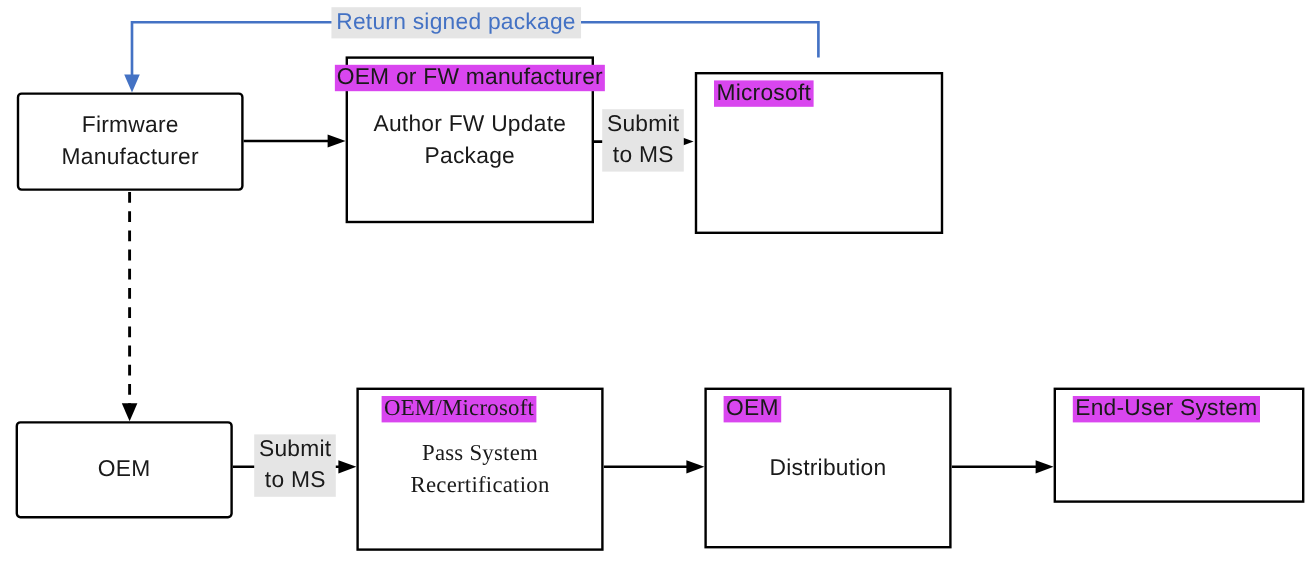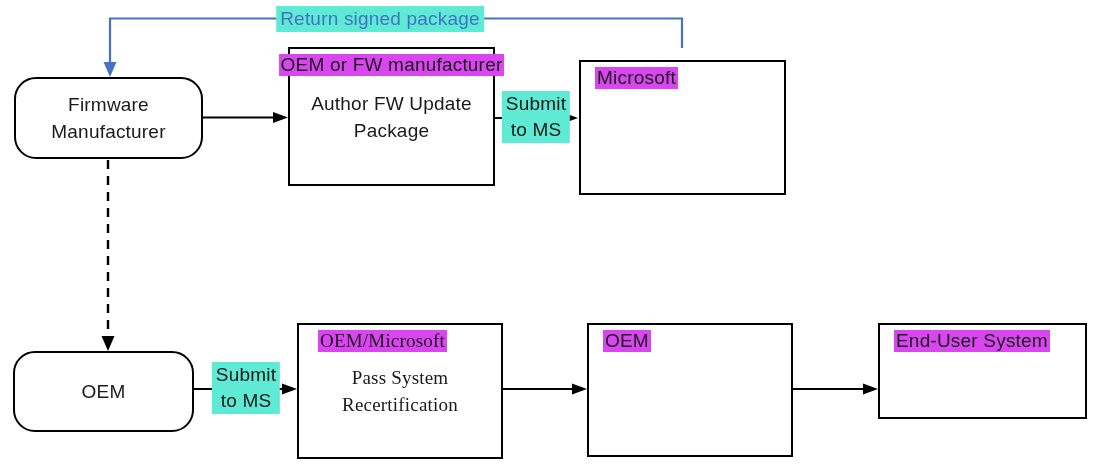--- a/index.html
+++ b/index.html
@@ -13,36 +13,36 @@
   .wire.dashed { stroke-dasharray:9 7; stroke-width:2.4; }
   .wire.blue { stroke:var(--accent-blue); }
   .head { fill:#000; stroke:none; }
   .head.blue { fill:var(--accent-blue); }
 
   .box {
     position:absolute; border:2.2px solid #000; background:#ffffff;
     box-sizing:border-box;
   }
   .terminal {
-    position:absolute; border:2.5px solid #000; border-radius:22px;
+    position:absolute; border:2.5px solid #000; border-radius:4px;
     background:#ffffff; box-sizing:border-box;
     display:flex; flex-direction:column; align-items:center; justify-content:center;
     text-align:center; line-height:27px;
   }
   .box-title {
     position:absolute; top:5px; left:14px; background:#d946ef;
     padding:0 2px; white-space:nowrap;
   }
   .box-title.centered { left:50%; transform:translateX(-50%); }
   .box-body {
     position:absolute; top:50%; left:50%; transform:translate(-50%,-50%);
     text-align:center; line-height:27px; white-space:nowrap;
   }
   .float-label {
-    position:absolute; transform:translateX(-50%); background:#5eead4;
+    position:absolute; transform:translateX(-50%); background:#e5e5e5;
     text-align:center; line-height:26px; padding:0 4px; white-space:nowrap;
   }
   .blue-text { color:var(--accent-blue); }
 </style>
 </head>
 <body>
 
 <div class="canvas">
 
   <svg class="wires">
@@ -93,20 +93,21 @@
   <div class="box" style="left:297px; top:323px; width:206px; height:136px;font-family:Liberation Serif, serif;">
     <div class="box-title" style="left:19px;">OEM/Microsoft</div>
     <div class="box-body">
       <div>Pass System</div>
       <div>Recertification</div>
     </div>
   </div>
 
   <div class="box" style="left:587px; top:323px; width:206px; height:134px;">
     <div class="box-title">OEM</div>
+    <div class="box-body">Distribution</div>
   </div>
 
   <div class="box" style="left:878px; top:323px; width:209px; height:96px;">
     <div class="box-title">End-User System</div>
   </div>
 
   <div class="float-label blue-text" style="left:380px; top:6px;">Return signed package</div>
 
   <div class="float-label" style="left:536px; top:91px;">
     <div>Submit</div>

